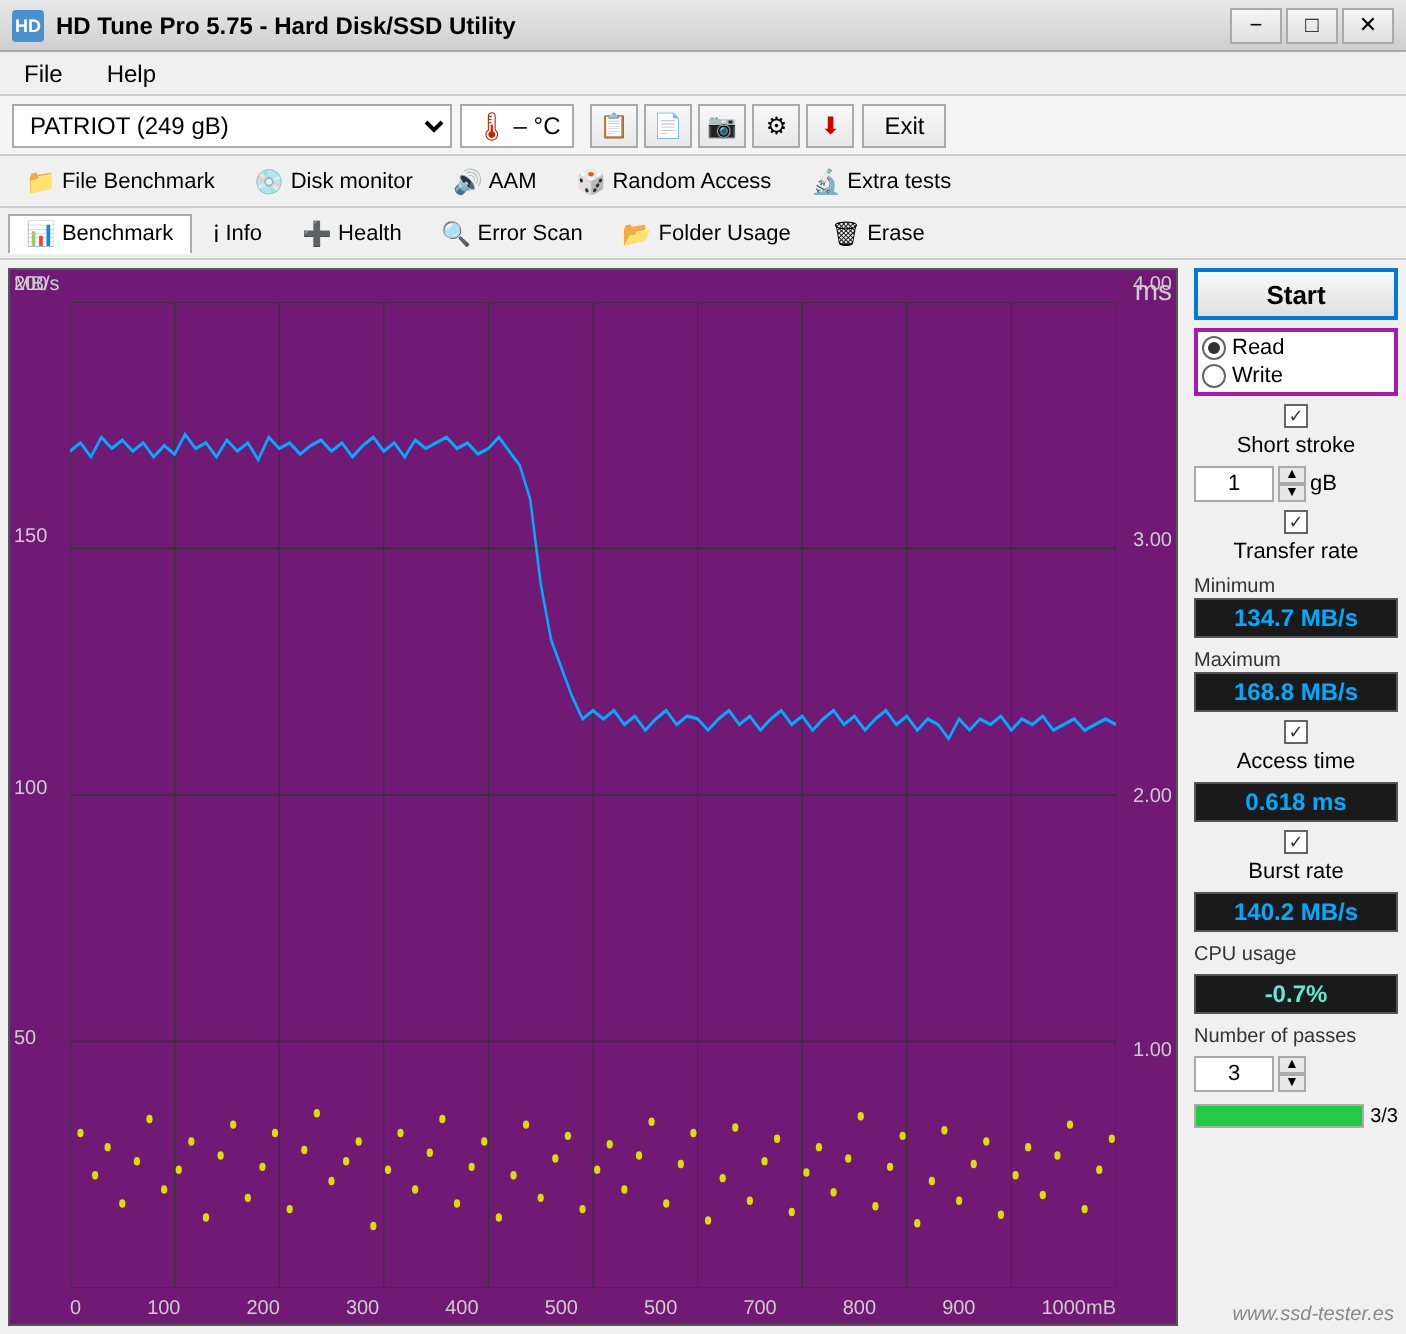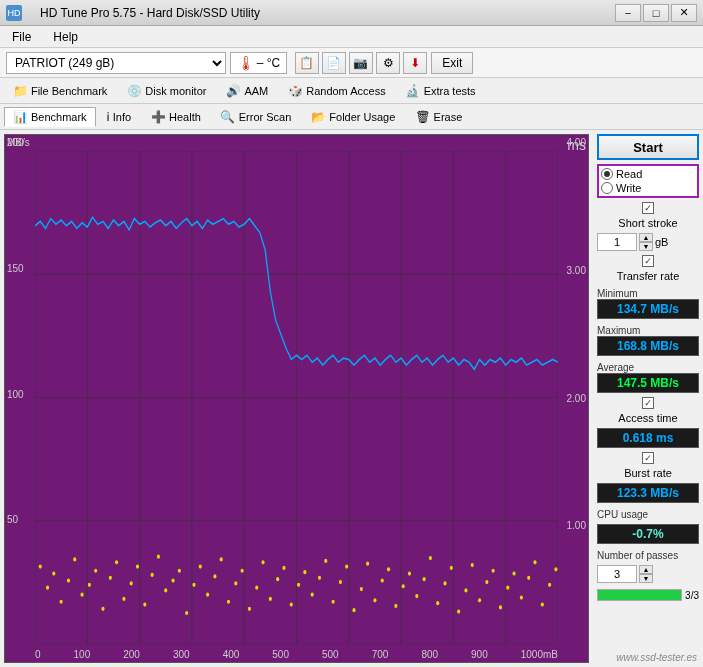--- a/index.html
+++ b/index.html
@@ -5,21 +5,21 @@
     * { box-sizing: border-box; margin: 0; padding: 0; }
     body { font-family: 'Segoe UI', Tahoma, sans-serif; font-size: 12px; background: #f0f0f0; width: 703px; height: 667px; overflow: hidden; }
 
     
     .title-bar {
       background: linear-gradient(to bottom, #e8e8e8, #d0d0d0);
       border-bottom: 1px solid #aaa;
       display: flex; align-items: center; justify-content: space-between;
       padding: 4px 6px; height: 26px;
     }
-    .title-bar-left { display: flex; align-items: center; gap: 18px; font-size: 12px; font-weight: normal; }
+    .title-bar-left { display: flex; align-items: center; gap: 6px; font-size: 12px; font-weight: bold; }
     .title-bar-icon { width: 16px; height: 16px; background: #4a8fce; border-radius: 2px; display: flex; align-items: center; justify-content: center; color: white; font-size: 9px; }
     .title-bar-controls { display: flex; gap: 2px; }
     .title-btn { width: 26px; height: 18px; border: 1px solid #aaa; background: linear-gradient(to bottom, #f5f5f5, #e0e0e0); cursor: pointer; font-size: 11px; display: flex; align-items: center; justify-content: center; }
 
     
     .menu-bar {
       background: #f0f0f0; border-bottom: 1px solid #ccc;
       display: flex; align-items: center; padding: 2px 6px; height: 22px; gap: 10px;
     }
     .menu-item { padding: 2px 6px; cursor: pointer; font-size: 12px; }
@@ -401,36 +401,32 @@
     <div>
       <div class="stat-label">Minimum</div>
       <div class="stat-value">134.7 MB/s</div>
     </div>
 
     <div>
       <div class="stat-label">Maximum</div>
       <div class="stat-value">168.8 MB/s</div>
     </div>
 
-    <div>
-      <div class="stat-label">Average</div>
-      <div class="stat-value green">147.5 MB/s</div>
-    </div>
 
     <div class="checkbox-row">
       <div class="checkbox checked"></div>
       <span>Access time</span>
     </div>
     <div class="stat-value">0.618 ms</div>
 
     <div class="checkbox-row">
       <div class="checkbox checked"></div>
       <span>Burst rate</span>
     </div>
-    <div class="stat-value">123.3 MB/s</div>
+    <div class="stat-value">140.2 MB/s</div>
 
     <div class="stat-label">CPU usage</div>
     <div class="stat-value red">-0.7%</div>
 
     <div class="stat-label">Number of passes</div>
     <div class="spin-row">
       <input class="spin-input" type="text" value="3" style="">
       <div style="display:flex;flex-direction:column;">
         <button class="spin-btn">▲</button>
         <button class="spin-btn">▼</button>

